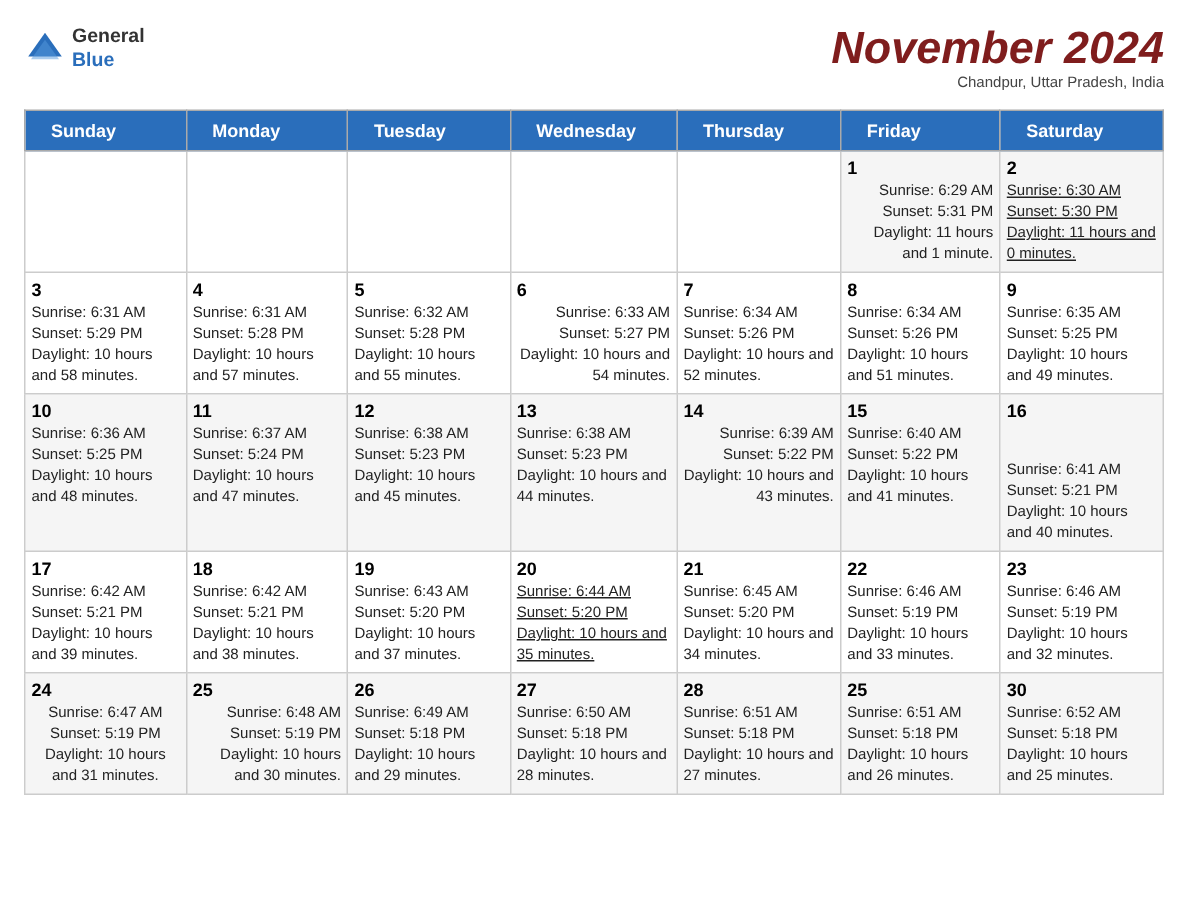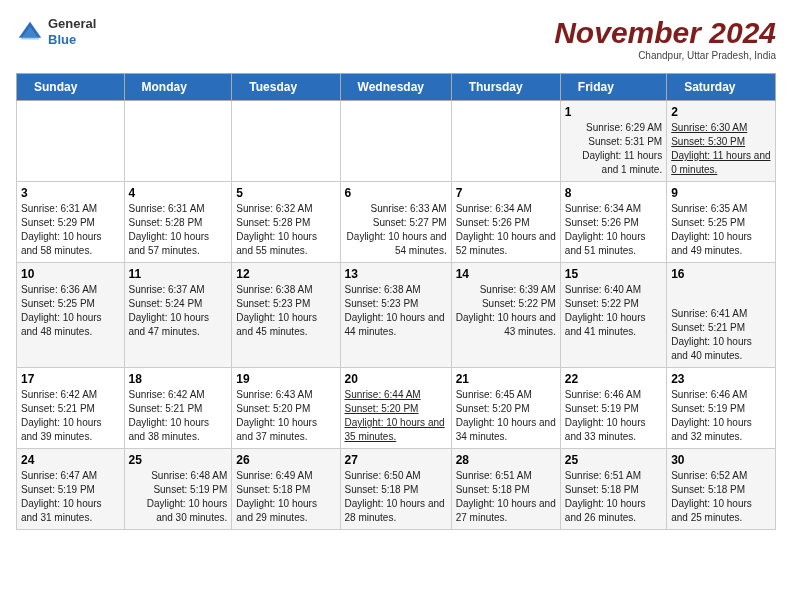--- a/index.html
+++ b/index.html
@@ -267,21 +267,21 @@
         <td>
           <span class="day-num">23</span>
           <div class="day-info" style="white-space: pre-line;">Sunrise: 6:46 AM
 Sunset: 5:19 PM
 Daylight: 10 hours and 32 minutes.</div>
         </td>
       </tr>
       <tr>
         <td>
           <span class="day-num">24</span>
-          <div class="day-info" style="white-space: pre-line;">Sunrise: 6:47 AM
+          <div class="day-info" style="white-space: pre-line; text-align: center;">Sunrise: 6:47 AM
 Sunset: 5:19 PM
 Daylight: 10 hours and 31 minutes.</div>
         </td>
         <td>
           <span class="day-num">25</span>
           <div class="day-info" style="white-space: pre-line; text-align: right;">Sunrise: 6:48 AM
 Sunset: 5:19 PM
 Daylight: 10 hours and 30 minutes.</div>
         </td>
         <td>

